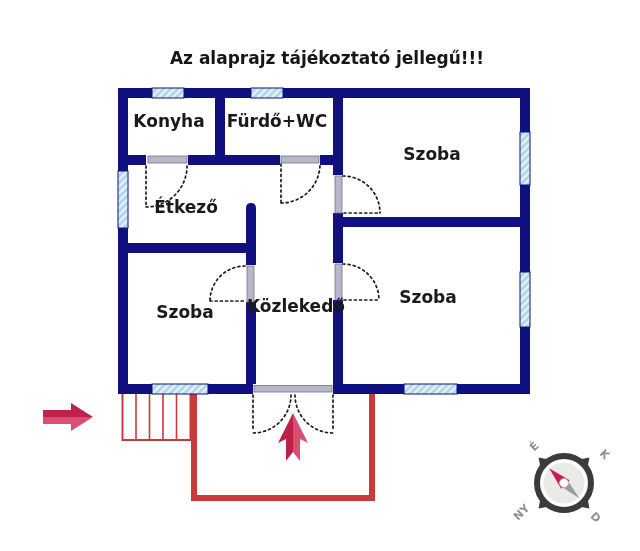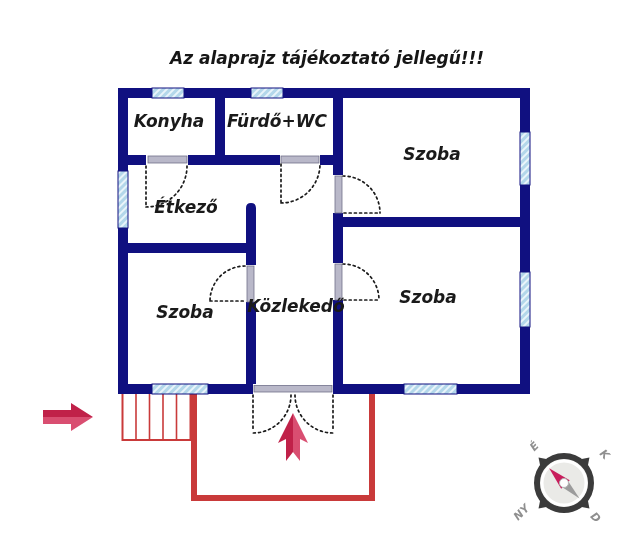--- a/index.html
+++ b/index.html
@@ -1,17 +1,17 @@
 <!DOCTYPE html>
 <html><head>
 <meta charset="utf-8">
 <style>
   html,body{margin:0;padding:0;background:#ffffff;}
   #stage{position:relative;width:640px;height:551px;background:#ffffff;overflow:hidden;
-         font-family:"DejaVu Sans", sans-serif;font-style:italic;}
+         font-family:"DejaVu Sans", sans-serif;}
   svg{display:block;}
   .room-label{font-family:"DejaVu Sans", sans-serif;font-weight:bold;font-size:17px;fill:#1a1a1a;}
   .title-label{font-family:"DejaVu Sans", sans-serif;font-weight:bold;font-size:17px;fill:#161616;}
   .compass-label{font-family:"DejaVu Sans", sans-serif;font-weight:bold;font-size:11px;fill:#8f8f8f;}
   .wall{fill:#101080;}
   .window{fill:url(#hatch);stroke:#101080;stroke-width:1;}
   .jamb{fill:#b9b8c9;stroke:#71708a;stroke-width:0.8;}
   .doorline{fill:none;stroke:#1b1b1b;stroke-width:1.7;stroke-dasharray:2 3.2;stroke-linecap:round;}
   .redthin{fill:#ffffff;stroke:#c93a3a;stroke-width:2;}
   .redstep{stroke:#c93a3a;stroke-width:1.6;}

